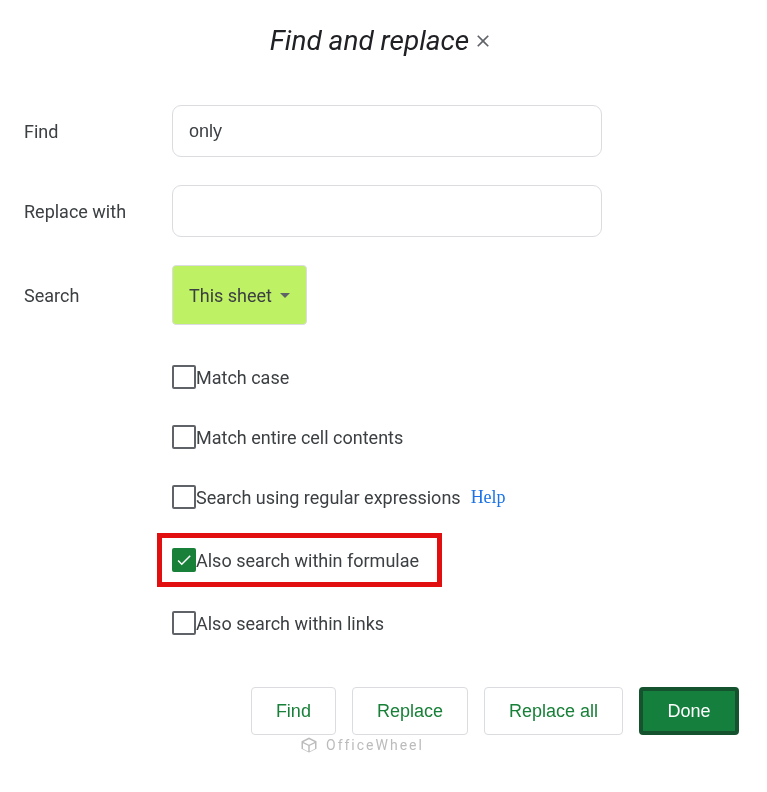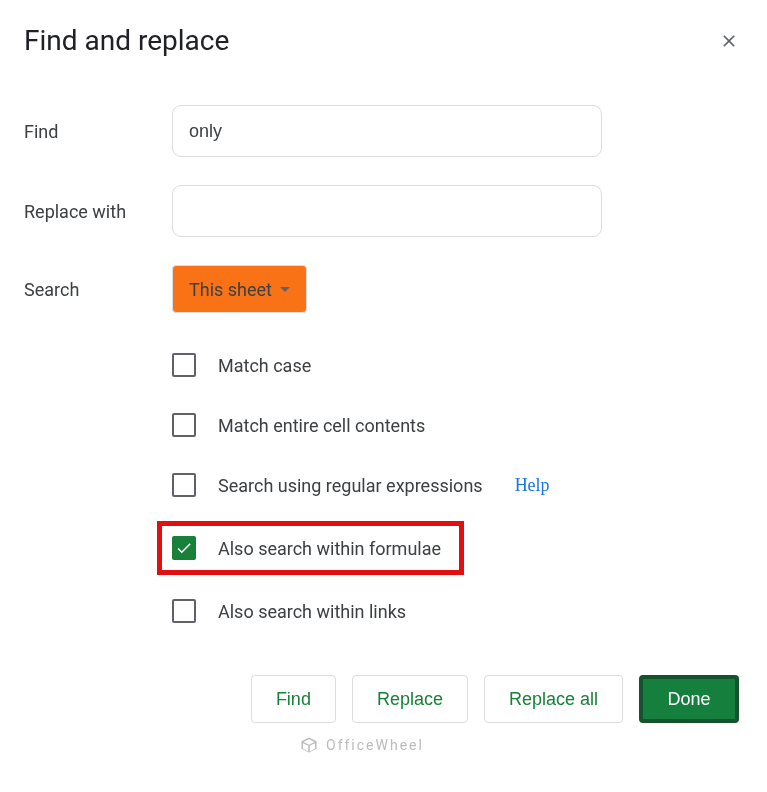--- a/index.html
+++ b/index.html
@@ -5,23 +5,24 @@
     * { box-sizing: border-box; margin: 0; padding: 0; }
     body {
       font-family: Roboto, Arial, sans-serif;
       background: #fff;
       width: 767px;
       padding: 24px;
       color: #3c4043;
     }
     .header {
       display: flex;
-      justify-content: space-between;
+      justify-content: center;
       align-items: center;
       margin-bottom: 48px;
+      font-style: italic;
     }
     .title {
       font-size: 28px;
       font-weight: 400;
       color: #202124;
     }
     .close-btn {
       background: none;
       border: none;
       cursor: pointer;
@@ -46,44 +47,43 @@
       border: 1px solid #dadce0;
       border-radius: 9px;
       padding: 0 16px;
       font-size: 18px;
       color: #3c4043;
       outline: none;
     }
     .dropdown {
       display: inline-flex;
       align-items: center;
-      height: 48px;
+      height: 60px;
       padding: 0 16px;
       border: 1px solid #dadce0;
-      background: #f97316;
+      background: #bef264;
       border-radius: 4px;
       font-size: 18px;
       color: #3c4043;
       cursor: pointer;
       gap: 8px;
     }
     .dropdown-caret {
       width: 0; height: 0;
       border-left: 5px solid transparent;
       border-right: 5px solid transparent;
       border-top: 5px solid #5f6368;
     }
     .checkbox-group {
       margin-left: 148px;
       margin-top: 36px;
     }
     .checkbox-row {
       display: flex;
       align-items: center;
-      gap: 22px;
       margin-bottom: 28px;
       padding: 4px 8px 4px 0;
     }
     .checkbox-row.highlighted {
       border: 5px solid #e10f0f;
       padding: 10px 18px 10px 10px;
       margin-left: -15px;
       margin-bottom: 20px;
       margin-top: -8px;
       width: fit-content;

